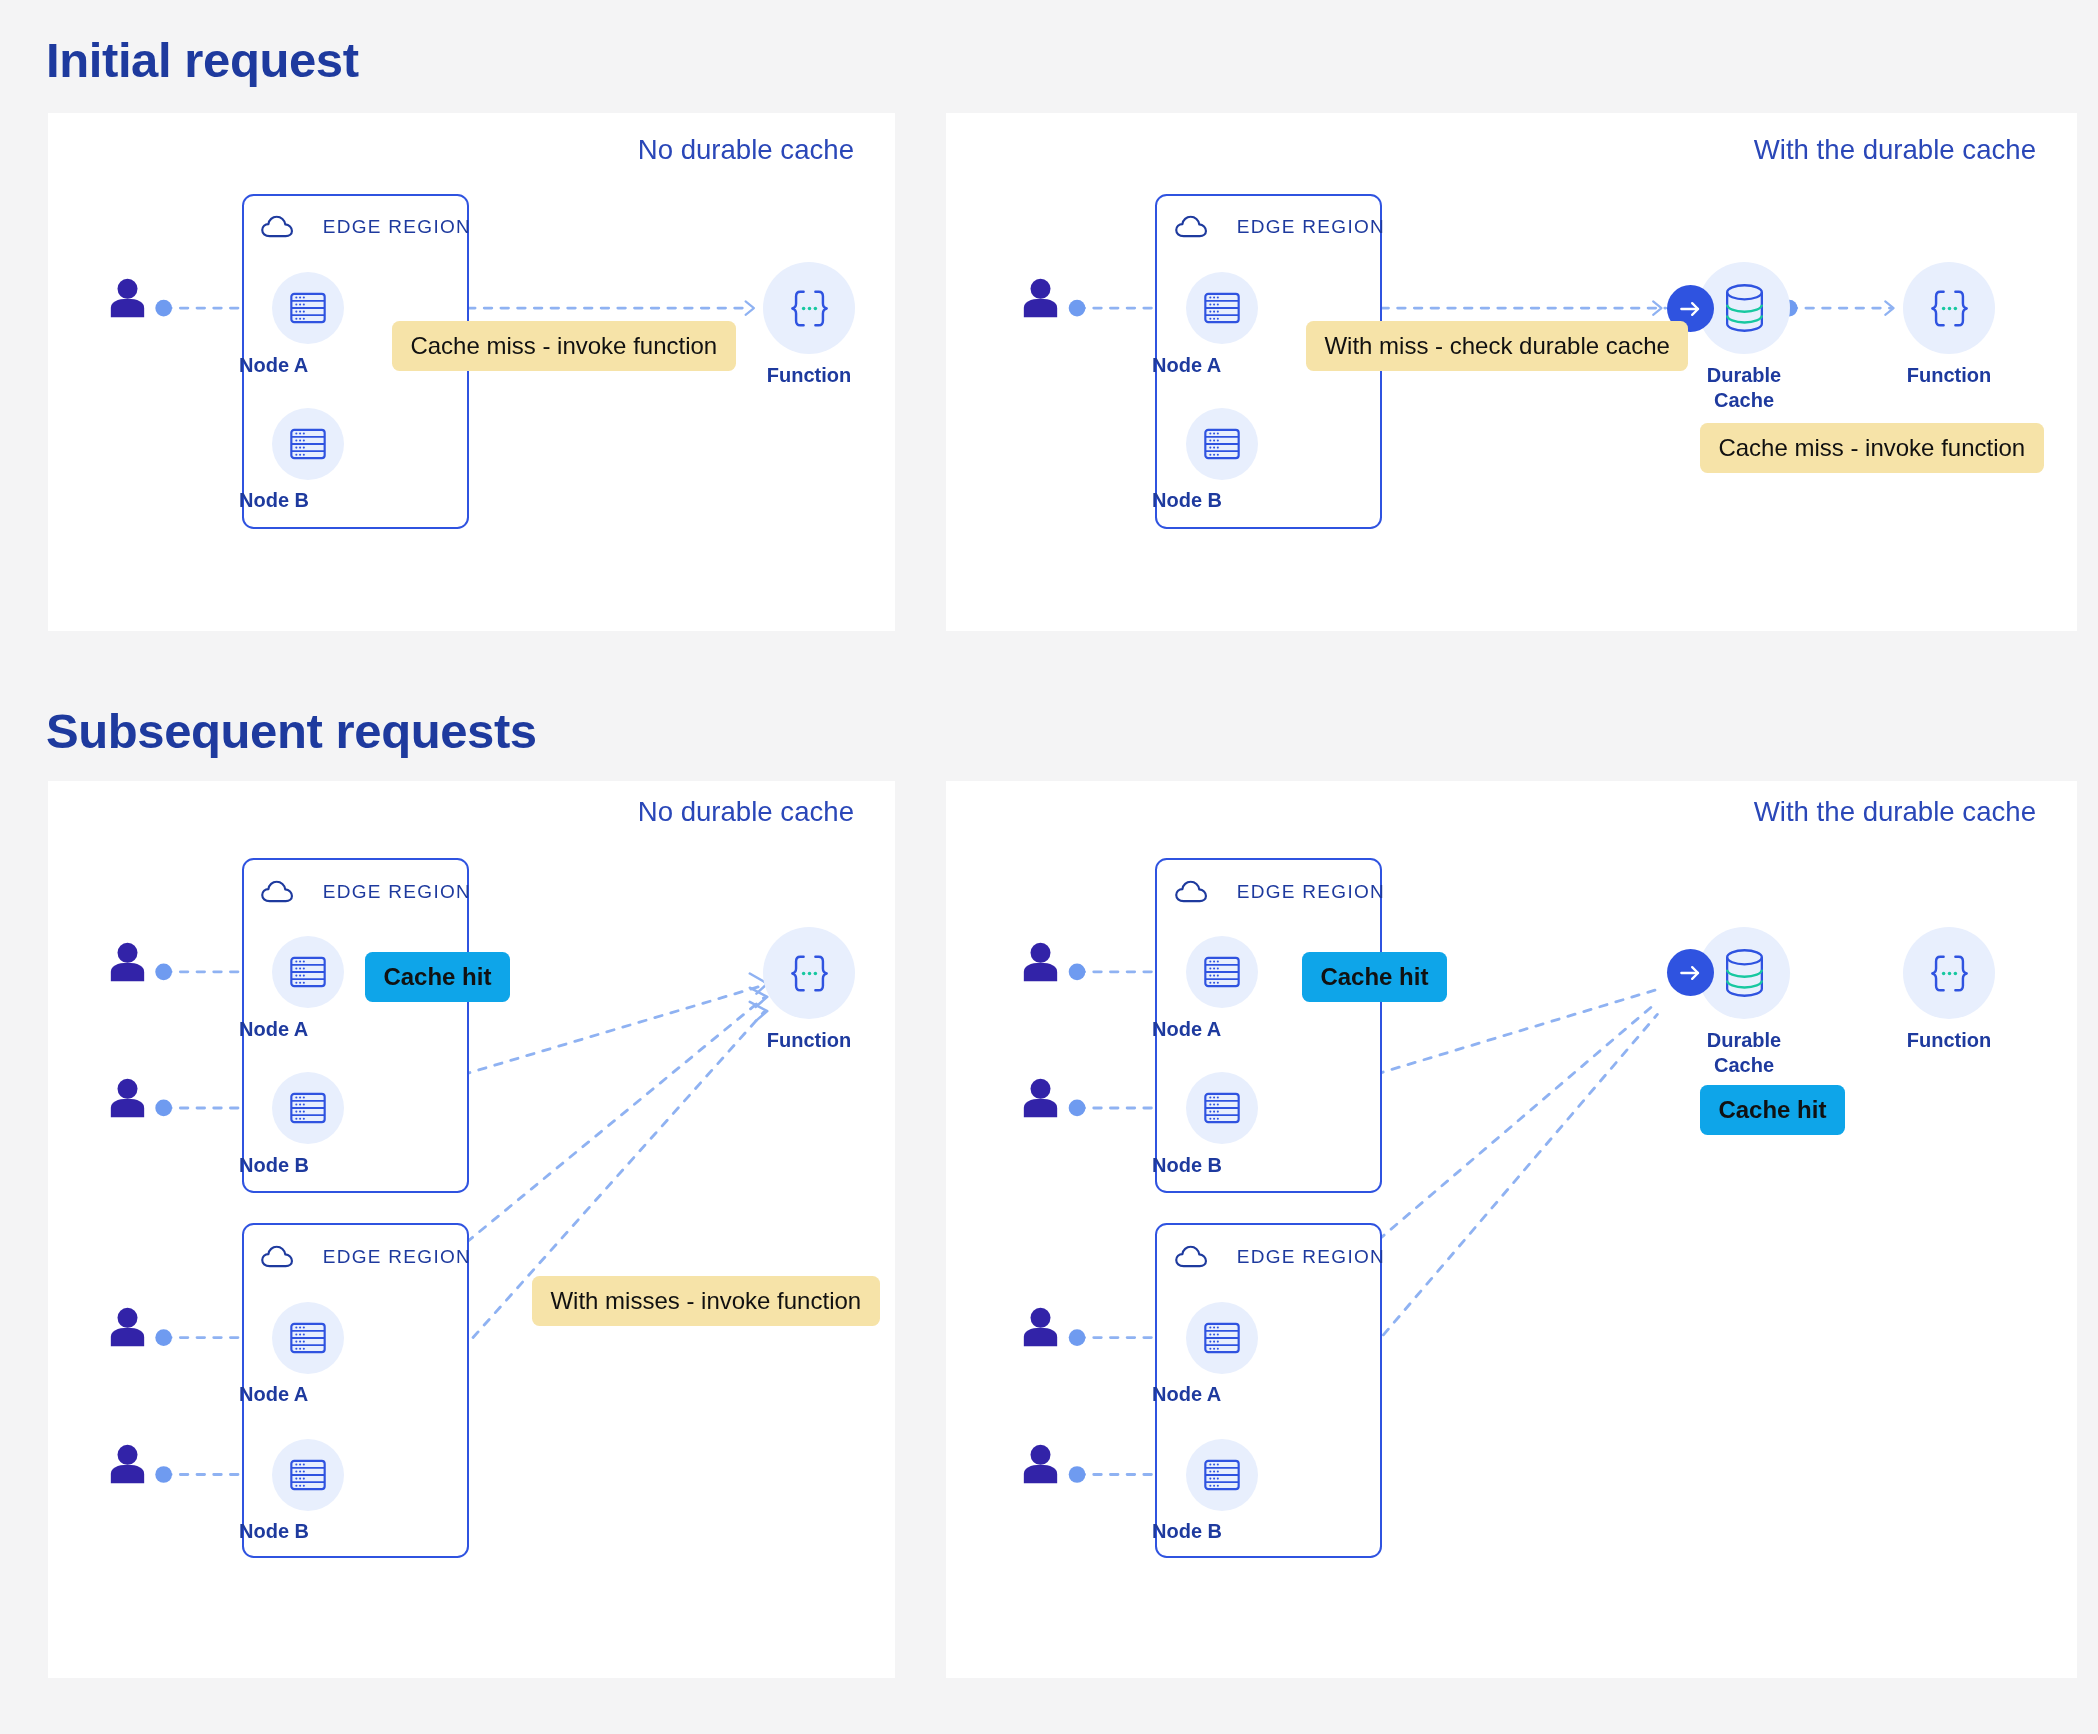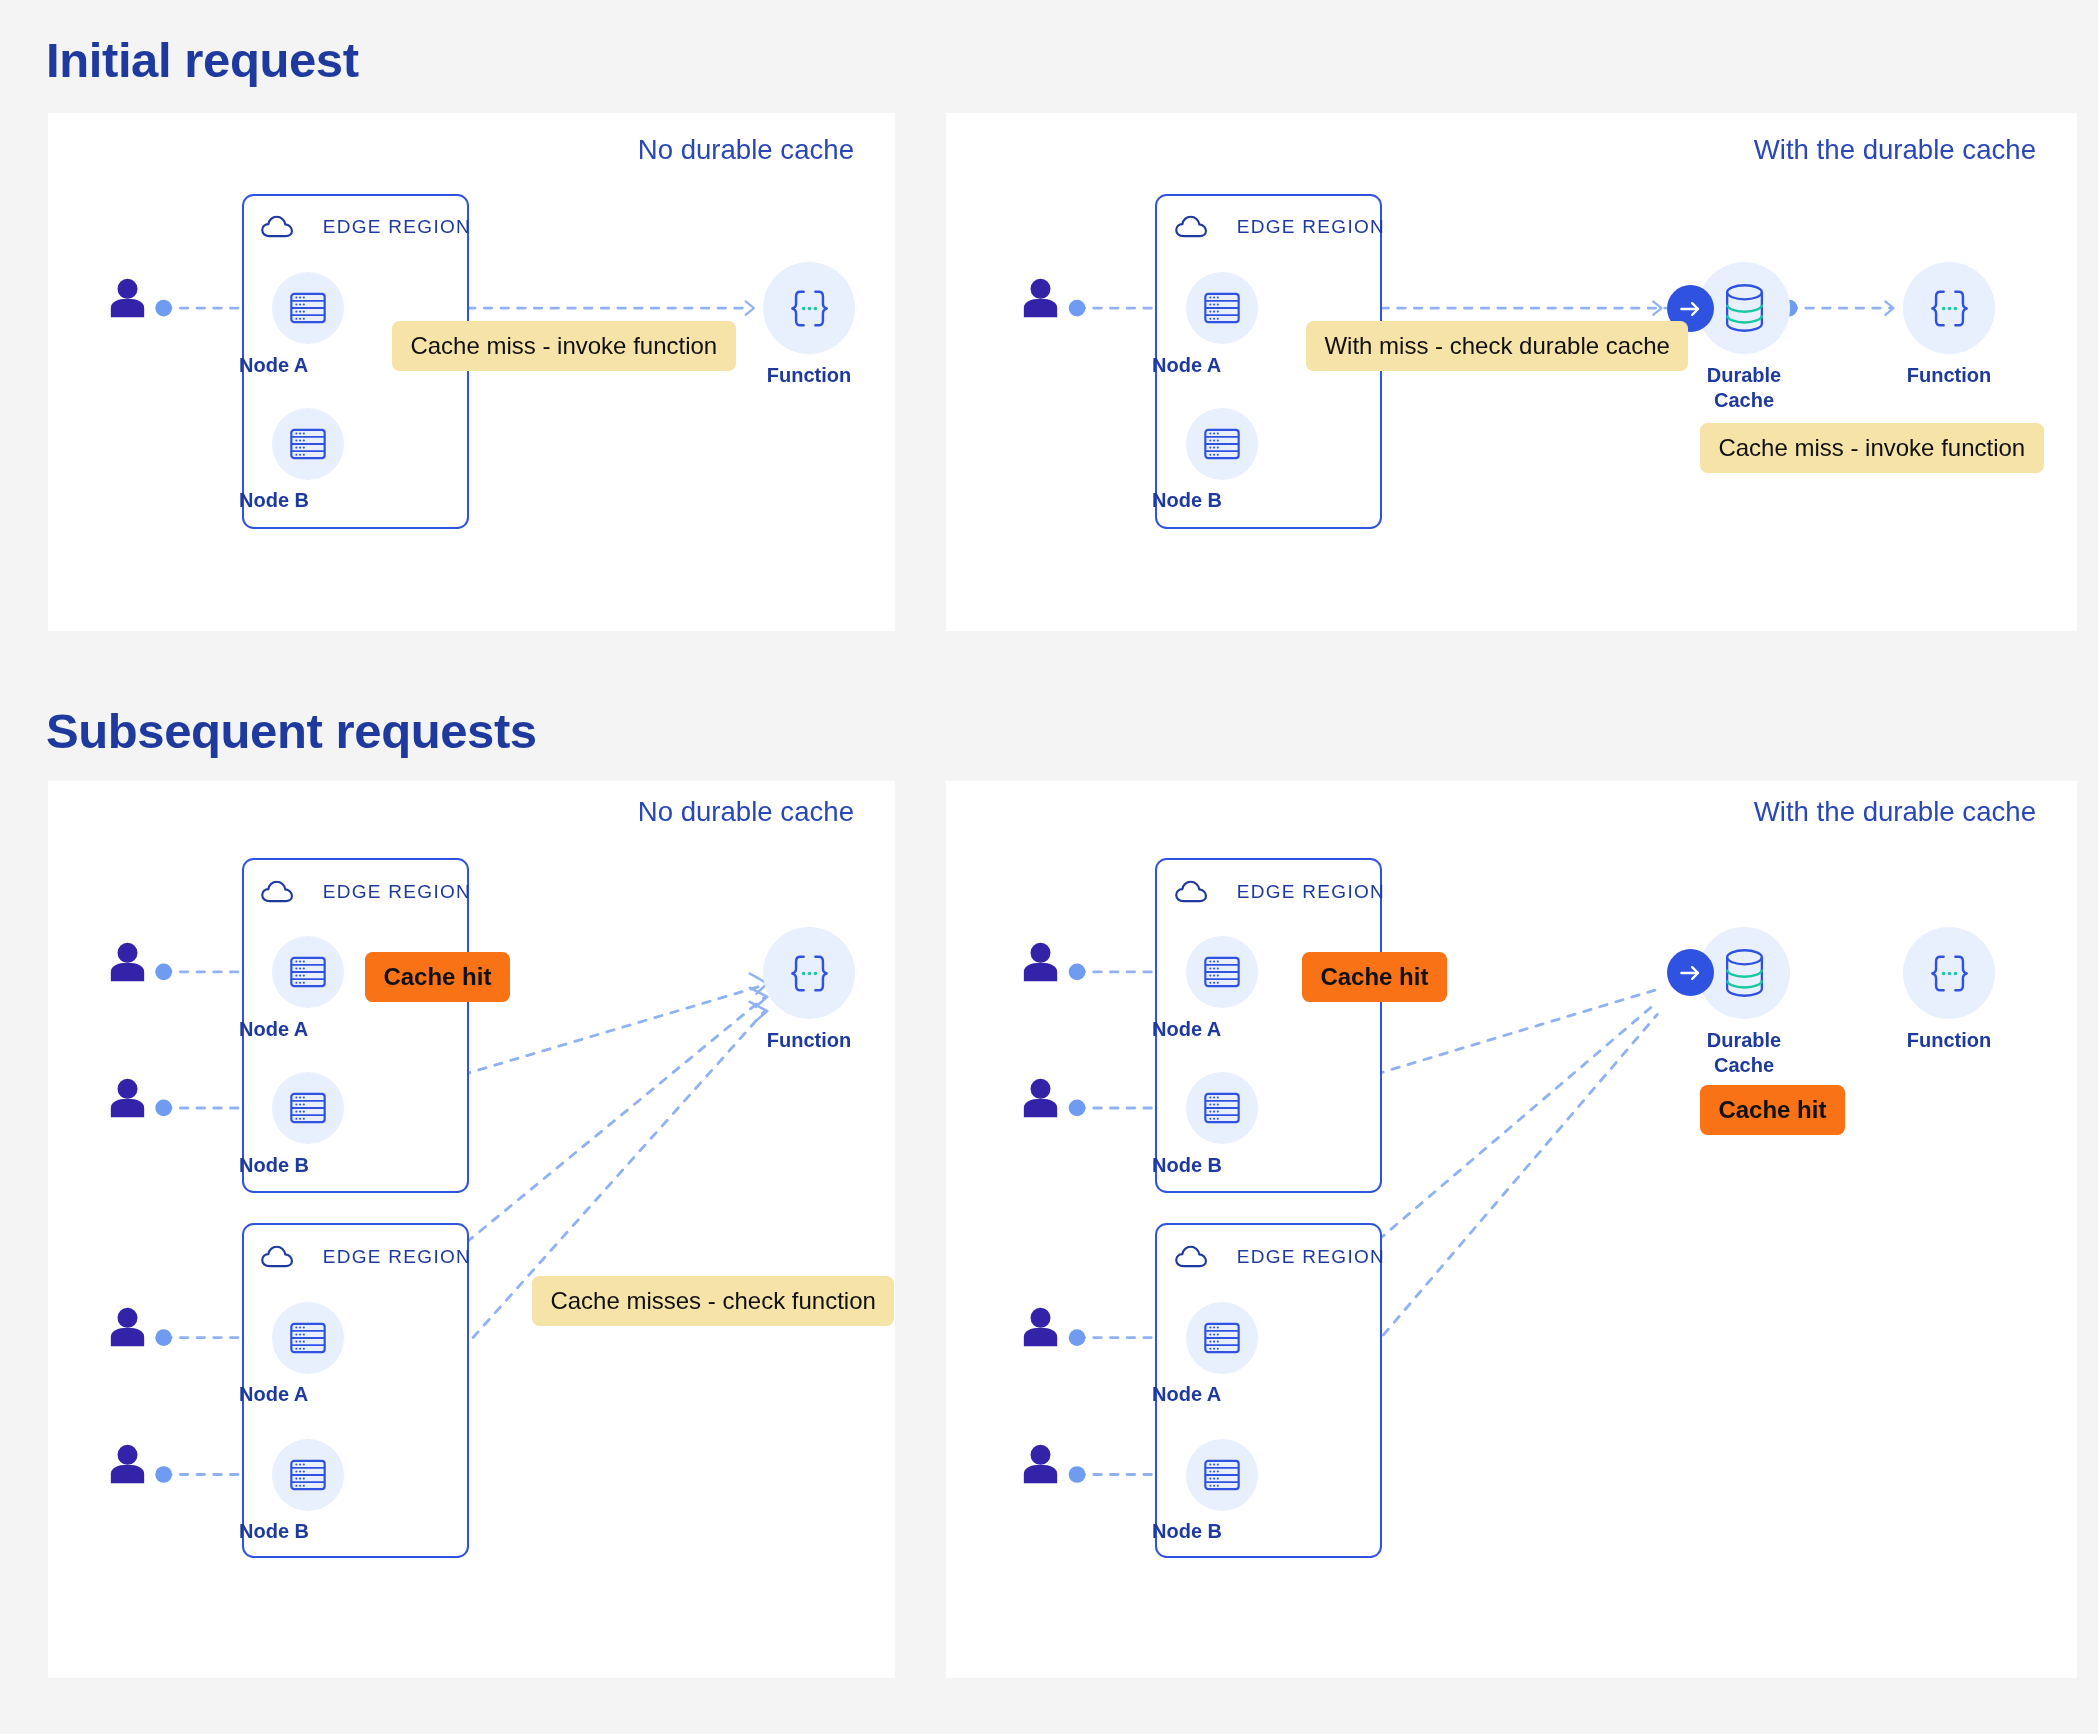--- a/index.html
+++ b/index.html
@@ -114,21 +114,21 @@
   .badge {
     position: absolute;
     border-radius: 7.5px;
     padding: 11px 18.4px;
     font-size: 24px;
     white-space: nowrap;
     color: #111;
     z-index: 7;
   }
   .badge.yellow { background: #f6e3a8; }
-  .badge.green  { background: #f97316; font-weight: bold; }
+  .badge.green  { background: #0ea5e9; font-weight: bold; }
 
   .svg-layer {
     position: absolute;
     left: 0; top: 0;
     width: 2099px; height: 1735px;
     pointer-events: none;
   }
 </style>
 </head>
 <body>
@@ -433,21 +433,21 @@
   <div class="node-label" style="left:239px; top:1520px; width:139px;">Node B</div>
 
   <div class="bigcircle" style="left:763px; top:927px;">
     <svg width="47" height="47" viewBox="0 0 56 56">
         <use href="#ic-braces" width="56" height="56"></use>
       </svg>
   </div>
   <div class="bigcircle-label" style="left:742px; top:1028px; width:134px;">Function</div>
 
   <div class="badge green" style="left:365px; top:952px;">Cache hit</div>
-  <div class="badge yellow" style="left:532px; top:1276px;">Cache misses - check function</div>
+  <div class="badge yellow" style="left:532px; top:1276px;">With misses - invoke function</div>
 
   <div class="panel-caption" style="left:1660px; top:796px; width:376px;">With the durable cache</div>
 
   <svg class="user-icon" style="left:1022px; top:942px;" width="37" height="40" viewBox="0 0 44 48">
       <use href="#ic-user" width="44" height="48"></use>
     </svg>
   <svg class="user-icon" style="left:1022px; top:1078px;" width="37" height="40" viewBox="0 0 44 48">
       <use href="#ic-user" width="44" height="48"></use>
     </svg>
   <svg class="user-icon" style="left:1022px; top:1307px;" width="37" height="40" viewBox="0 0 44 48">

